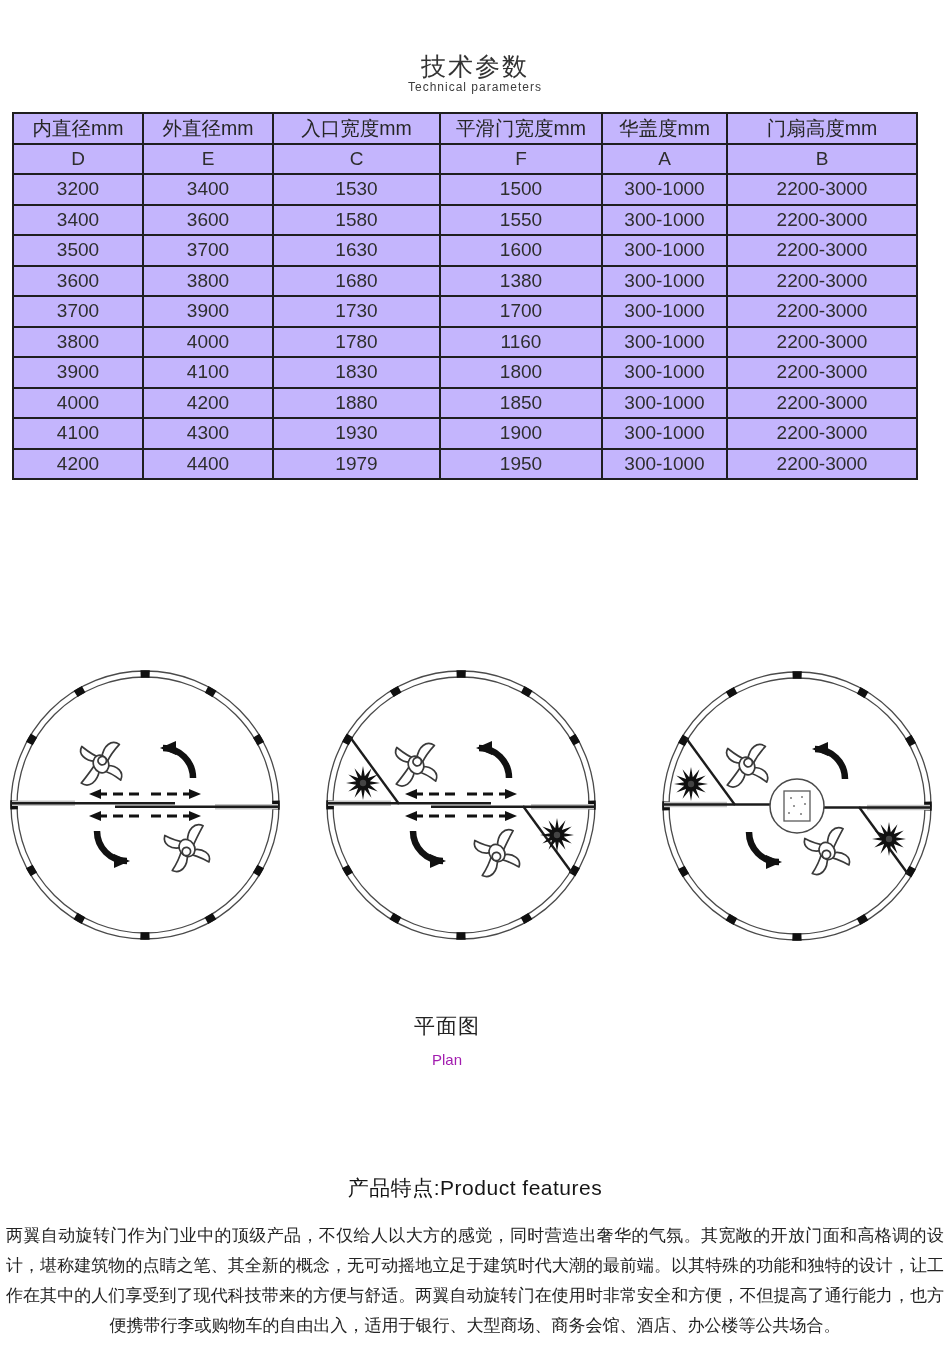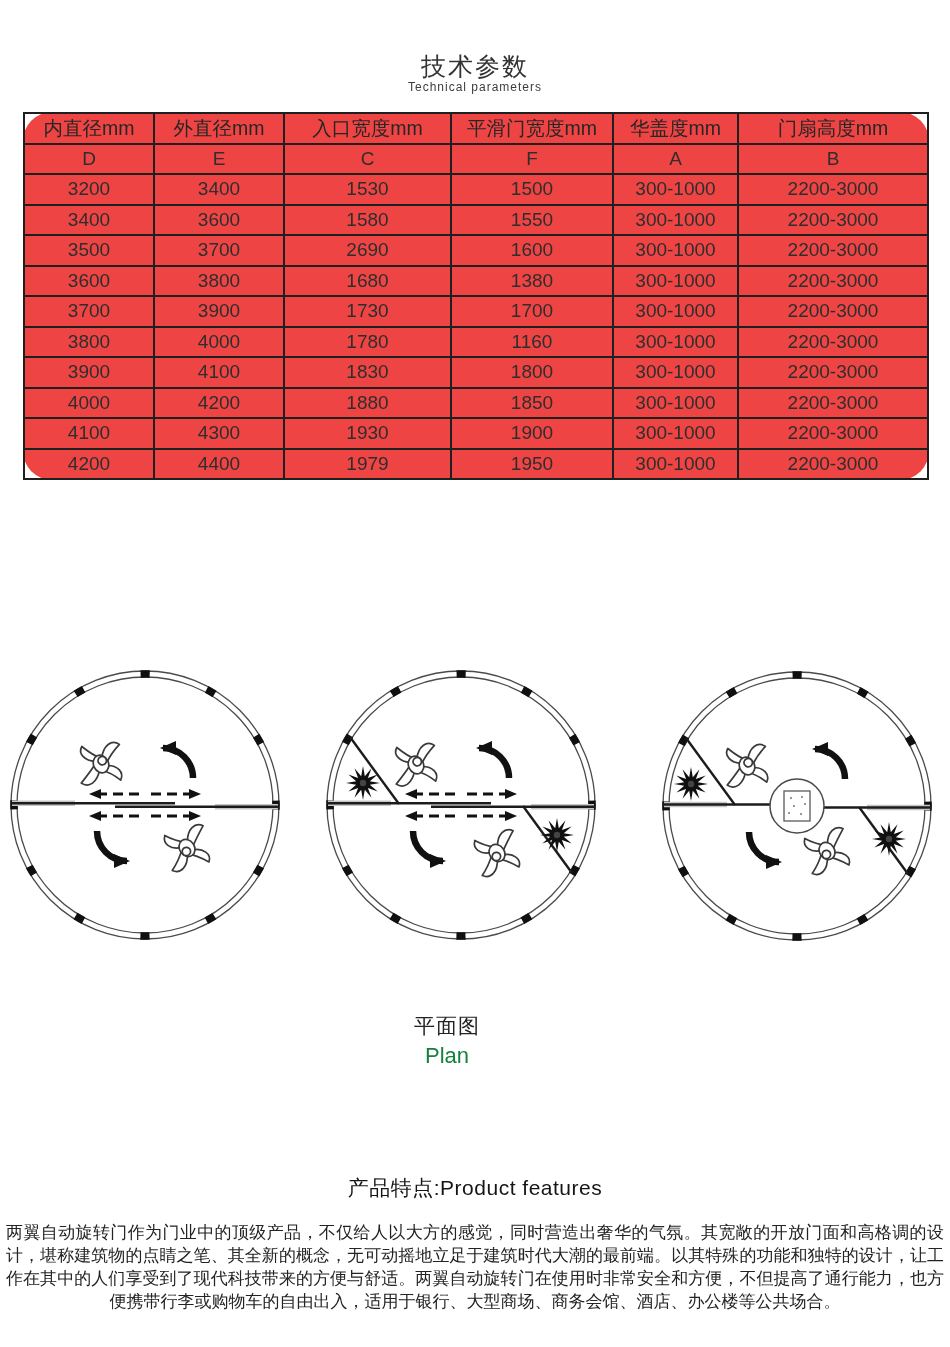--- a/index.html
+++ b/index.html
@@ -16,53 +16,52 @@
     text-align:center;font-size:25px;font-weight:500;
     letter-spacing:2px;color:#333;margin-top:48px;
   }
   .title-en{
     position:absolute;top:44px;left:0;width:100%;
     text-align:center;font-size:12px;color:#3d3d3d;
     letter-spacing:1px;
     margin-top:36px;
   }
   table.params{
-    position:absolute;top:112px;left:23px;
+    position:absolute;top:112px;left:12px;
     width:904px;border-collapse:collapse;table-layout:fixed;
-    background:#ef4444;
-    border-radius:29px;
+    background:#c4b5fd;
   }
   table.params th, table.params td{
     border:2px solid #1f1f1f;
     text-align:center;vertical-align:middle;
     height:28.5px;padding:0;
     font-size:19px;font-weight:normal;color:#2e2e2e;
     line-height:1.05;
     white-space:nowrap;overflow:hidden;
   }
   table.params th{font-size:19.5px;color:#262626;}
   .diagrams{position:absolute;top:0;left:0;width:950px;height:1347px;pointer-events:none;}
   .diag{position:absolute;width:280px;height:280px;}
   .d1{left:5px;top:665px;}
   .d2{left:321px;top:665px;}
   .d3{left:657px;top:666px;}
   .plan-caption{
     position:absolute;top:1012px;left:0;width:894px;
     text-align:center;color:#222;
   }
   .plan-caption .zh{font-size:21px;letter-spacing:1px;}
-  .plan-caption .en{font-size:22px;margin-top:3px;color:#15803d;}
+  .plan-caption .en{font-size:15px;margin-top:11px;color:#a21caf;}
   .features-heading{
     position:absolute;top:1174px;left:0;width:100%;
     text-align:center;font-size:21px;color:#151515;
     letter-spacing:0.5px;font-weight:500;
   }
   .features-body{
     position:absolute;top:1221px;left:6px;width:938px;
-    margin:0;font-size:17px;line-height:23px;color:#232323;
+    margin:0;font-size:17px;line-height:30px;color:#232323;
     text-align:justify;text-align-last:center;
   }
 </style>
 </head>
 <body>
 
 <div class="page">
 
   <div class="title-zh">技术参数</div>
   <div class="title-en">Technical parameters</div>
@@ -107,21 +106,21 @@
           <td>3400</td>
           <td>3600</td>
           <td>1580</td>
           <td>1550</td>
           <td>300-1000</td>
           <td>2200-3000</td>
         </tr>
         <tr>
           <td>3500</td>
           <td>3700</td>
-          <td>2690</td>
+          <td>1630</td>
           <td>1600</td>
           <td>300-1000</td>
           <td>2200-3000</td>
         </tr>
         <tr>
           <td>3600</td>
           <td>3800</td>
           <td>1680</td>
           <td>1380</td>
           <td>300-1000</td>

